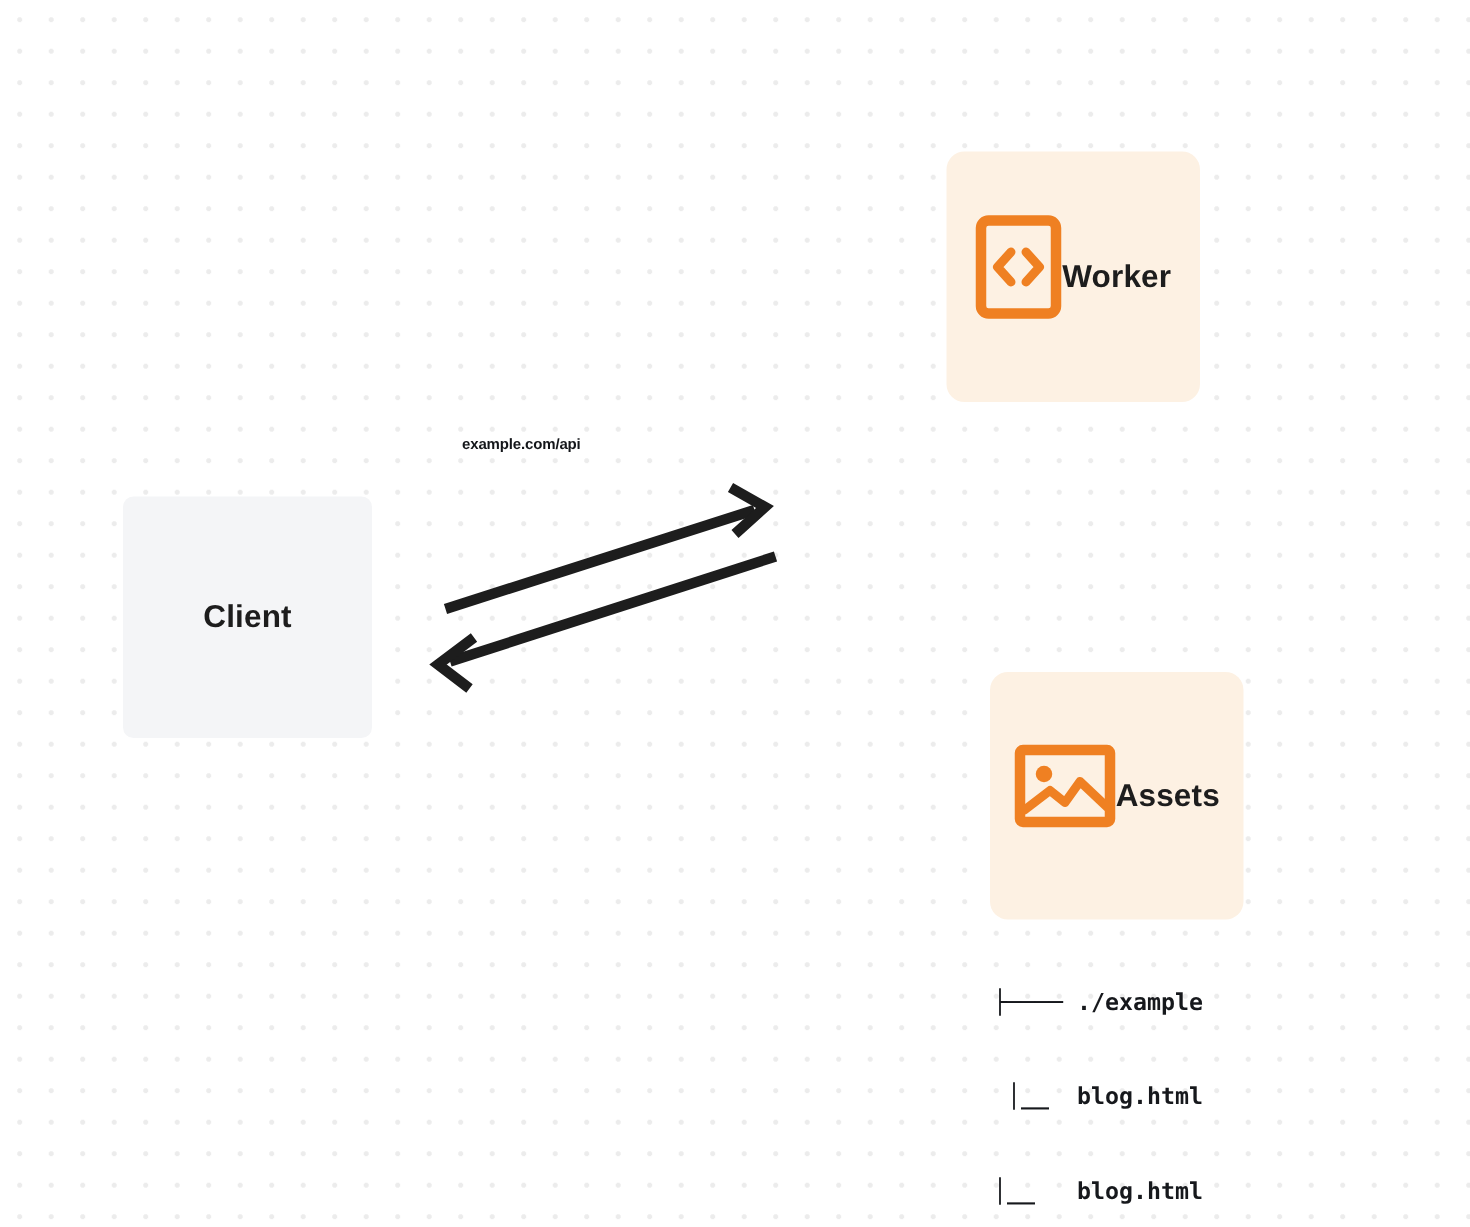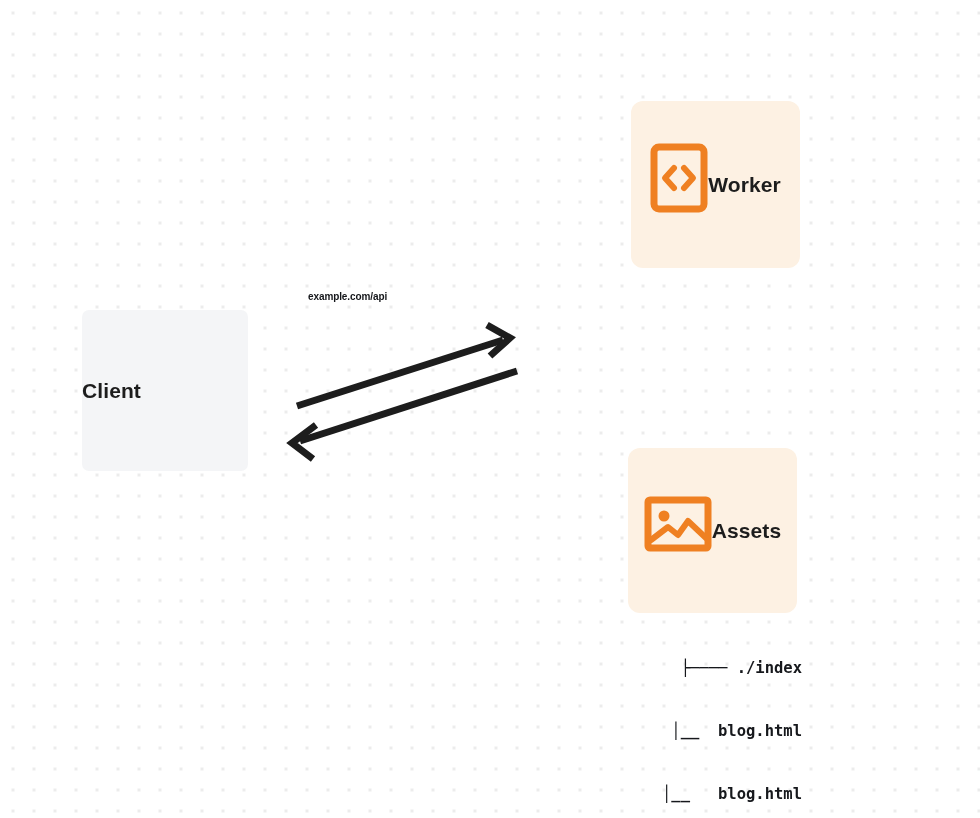--- a/index.html
+++ b/index.html
@@ -22,27 +22,28 @@
     background-image: radial-gradient(circle at 1.6px 1.6px, #ececec 1.6px, rgba(0,0,0,0) 1.7px);
     background-size: 21px 21px;
     background-position: 11.5px 11.5px;
     overflow: hidden;
   }
 
   
   .client-box {
     position: absolute;
     left: 82px;
-    top: 310px;
+    top: 331px;
     width: 166px;
     height: 161px;
     background: #f4f5f7;
     border-radius: 7px;
     display: flex;
     align-items: center;
+    justify-content: center;
   }
   .client-label {
     font-size: 21px;
     font-weight: bold;
     color: #1d1d1d;
     letter-spacing: 0.1px;
   }
 
   
   #arrows {
@@ -101,21 +102,21 @@
     align-items: center;
     justify-content: center;
   }
   .service-card.worker {
     left: 631px;
     top: 101px;
     width: 169px;
     height: 167px;
   }
   .service-card.assets {
-    left: 628px;
+    left: 660px;
     top: 448px;
     width: 169px;
     height: 165px;
   }
   .service-icon {
     display: block;
     margin-bottom: 13px;
   }
   .service-label {
     font-size: 21px;
@@ -177,19 +178,19 @@
   <div class="service-card assets">
     <svg class="service-icon" width="68" height="56" viewBox="0 0 68 56">
       <rect x="4" y="4" width="60" height="48" rx="2" ry="2" fill="none" stroke="#ef8022" stroke-width="7"></rect>
       <circle cx="20" cy="20" r="5.5" fill="#ef8022"></circle>
       <polyline points="7,44 24,31 34,39 44,25 62,42" fill="none" stroke="#ef8022" stroke-width="6" stroke-linecap="round" stroke-linejoin="round"></polyline>
     </svg>
     <span class="service-label">Assets</span>
   </div>
 
   <div class="file-tree">
-    <span class="tree-row">├──── ./index</span>
+    <span class="tree-row">├──── ./example</span>
     <span class="tree-row">   │__  blog.html</span>
     <span class="tree-row">   │__   blog.html</span>
     
   </div>
 
 </div>
 
 </body></html>

